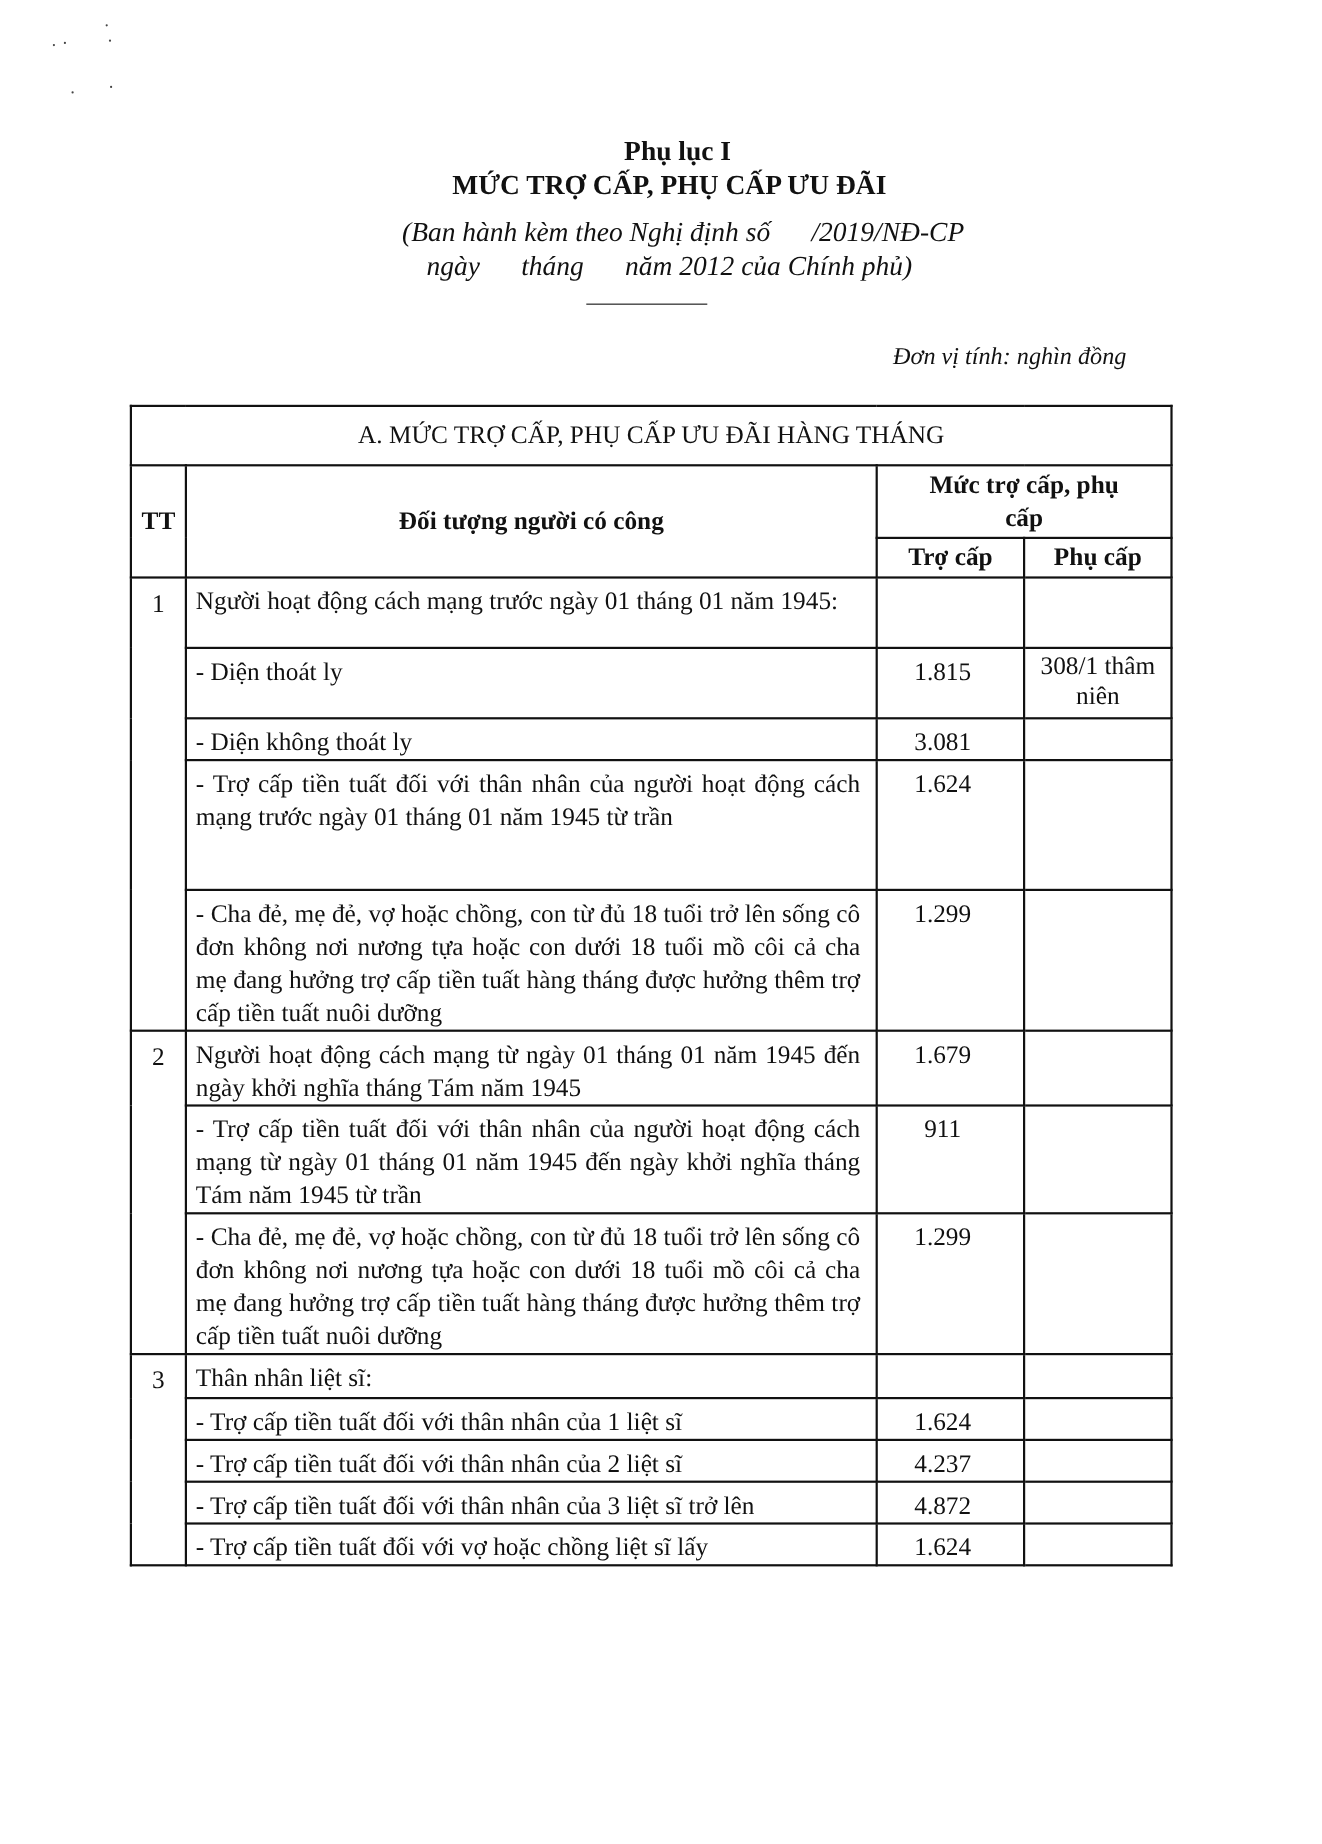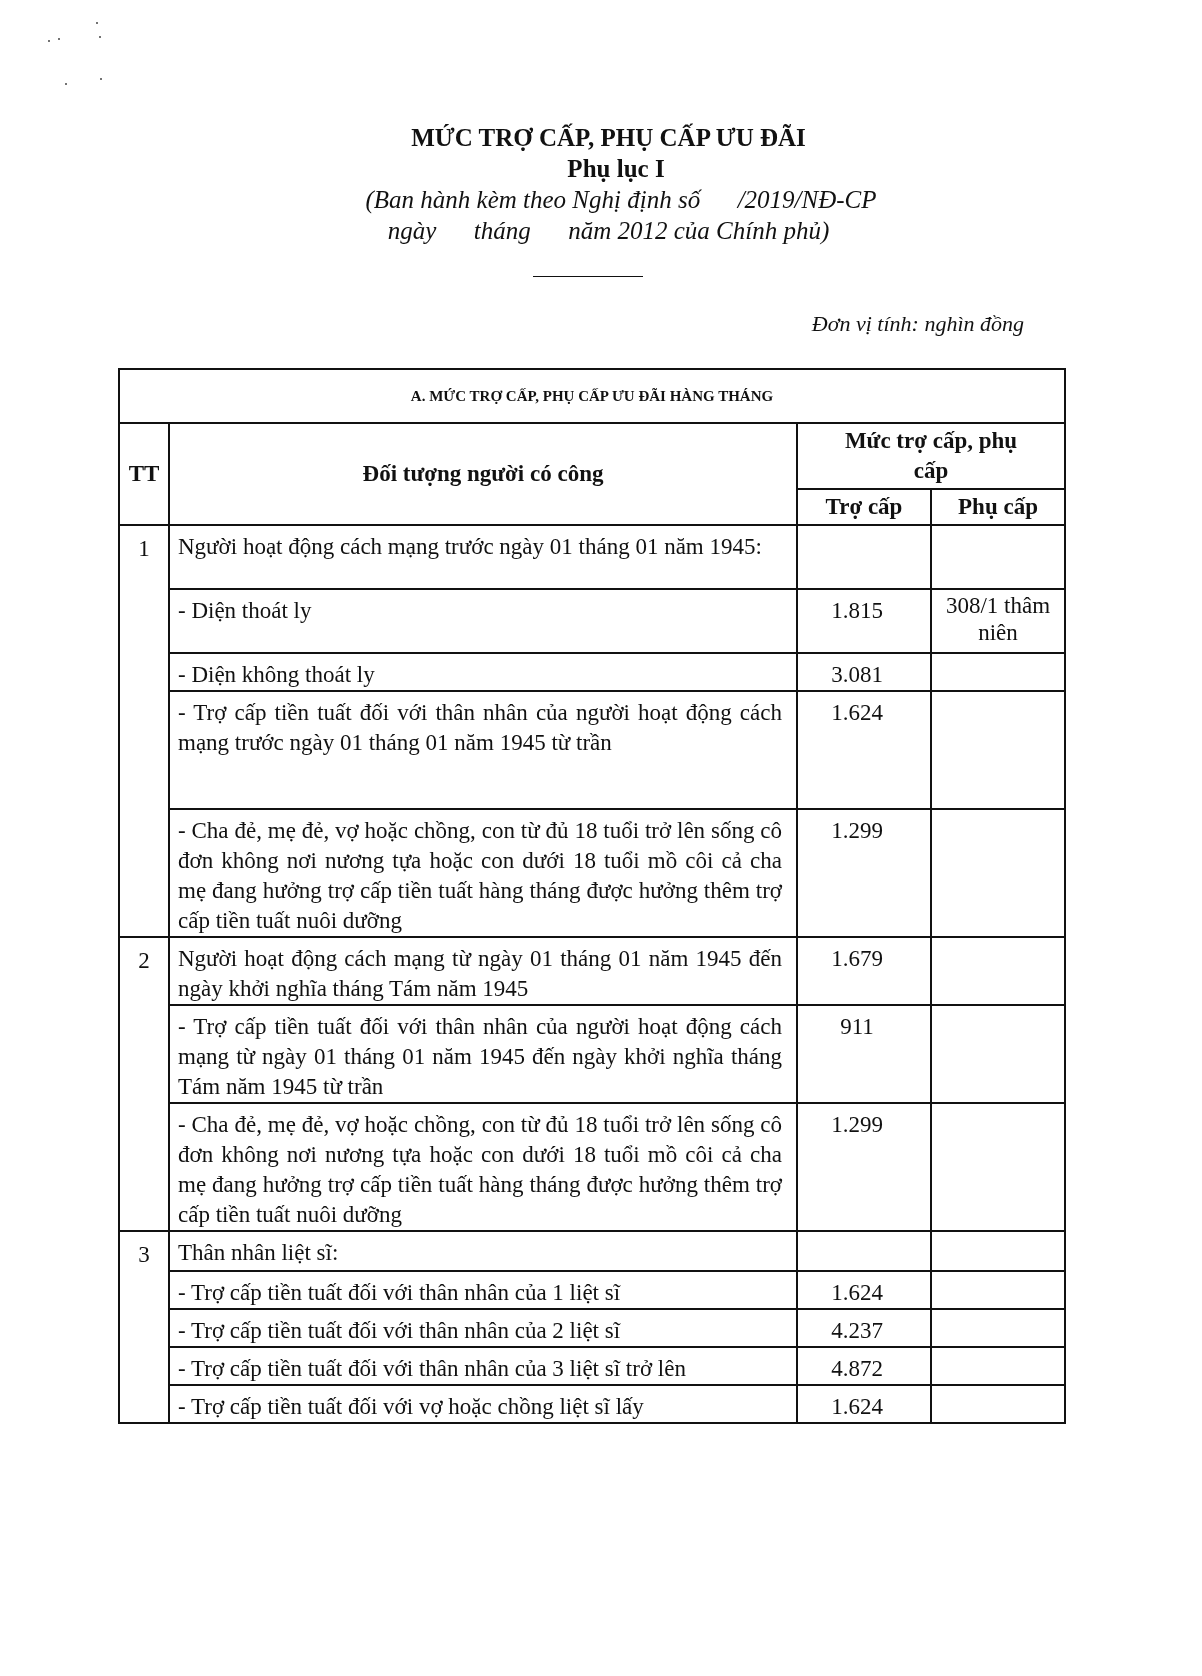--- a/index.html
+++ b/index.html
@@ -42,21 +42,21 @@
     .header .title {
       font-weight: bold;
       font-size: 25px;
     }
     .header .title1 { padding-left: 15px; }
     .header .title2 { padding-left: 20px; }
     .header .issued {
       font-style: italic;
       font-size: 25px;
     }
-    .header .issued1 { padding-left: 40px; }
+    .header .issued1 { padding-left: 40px; margin-top: 12px; }
     .header .issued2 { padding-left: 15px; }
     .rule {
       position: absolute;
       top: 276px;
       left: 533px;
       width: 110px;
       height: 0;
       border-top: 1.5px solid #111;
     }
     .unit {
@@ -75,25 +75,25 @@
       table-layout: fixed;
       font-size: 23px;
     }
     table.main td, table.main th {
       border: 2px solid #111;
       padding: 0 6px;
       vertical-align: top;
       line-height: 30px;
     }
     .section-title {
-      font-weight: bold;
+      font-weight: normal;
       text-align: center;
       height: 52px;
       vertical-align: middle !important;
-      font-size: 15px;
+      font-size: 23px;
     }
     .hdr {
       font-weight: bold;
       text-align: center;
       vertical-align: middle !important;
     }
     .tt {
       text-align: center;
       padding-top: 8px !important;
     }
@@ -120,22 +120,22 @@
 <div class="specks">
   <span style="left:48px;top:40px;"></span>
   <span style="left:58px;top:38px;"></span>
   <span style="left:96px;top:22px;"></span>
   <span style="left:99px;top:36px;"></span>
   <span style="left:65px;top:83px;"></span>
   <span style="left:100px;top:78px;"></span>
 </div>
 
 <div class="header">
+  <span class="line appendix">Phụ lục I</span>
   <span class="line title title1">MỨC TRỢ CẤP, PHỤ CẤP ƯU ĐÃI</span>
-  <span class="line appendix">Phụ lục I</span>
   <span class="line issued issued1">(Ban hành kèm theo Nghị định số      /2019/NĐ-CP</span>
   <span class="line issued issued2">ngày      tháng      năm 2012 của Chính phủ)</span>
 </div>
 
 <div class="rule"></div>
 
 <div class="unit">Đơn vị tính: nghìn đồng</div>
 
 <table class="main">
   <colgroup>

